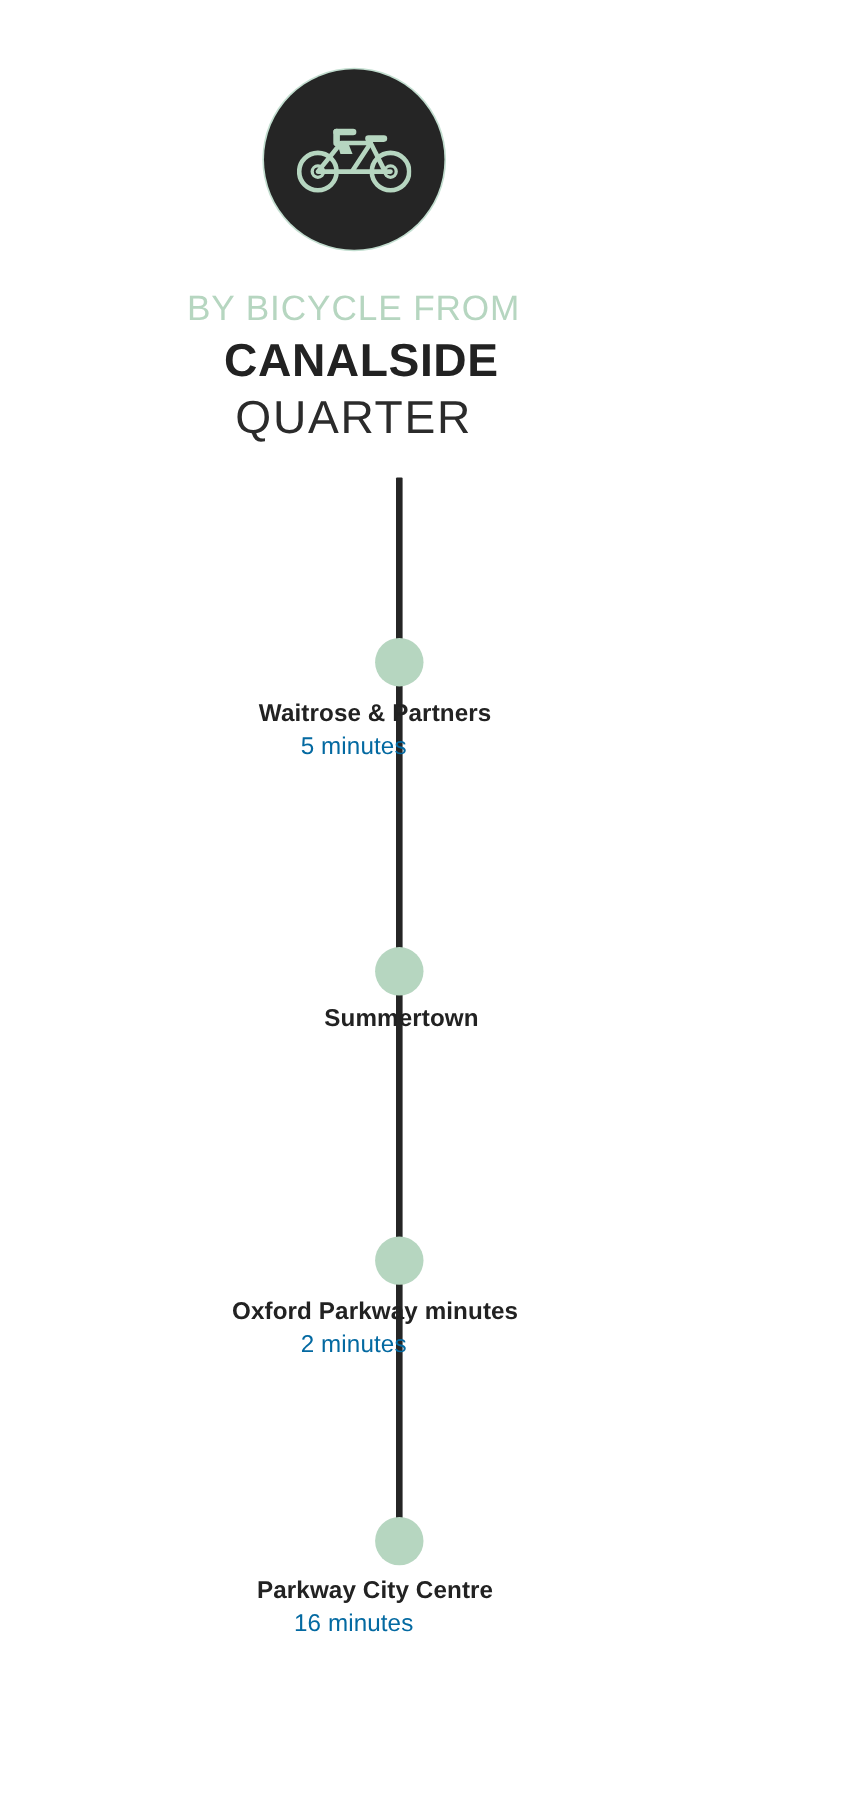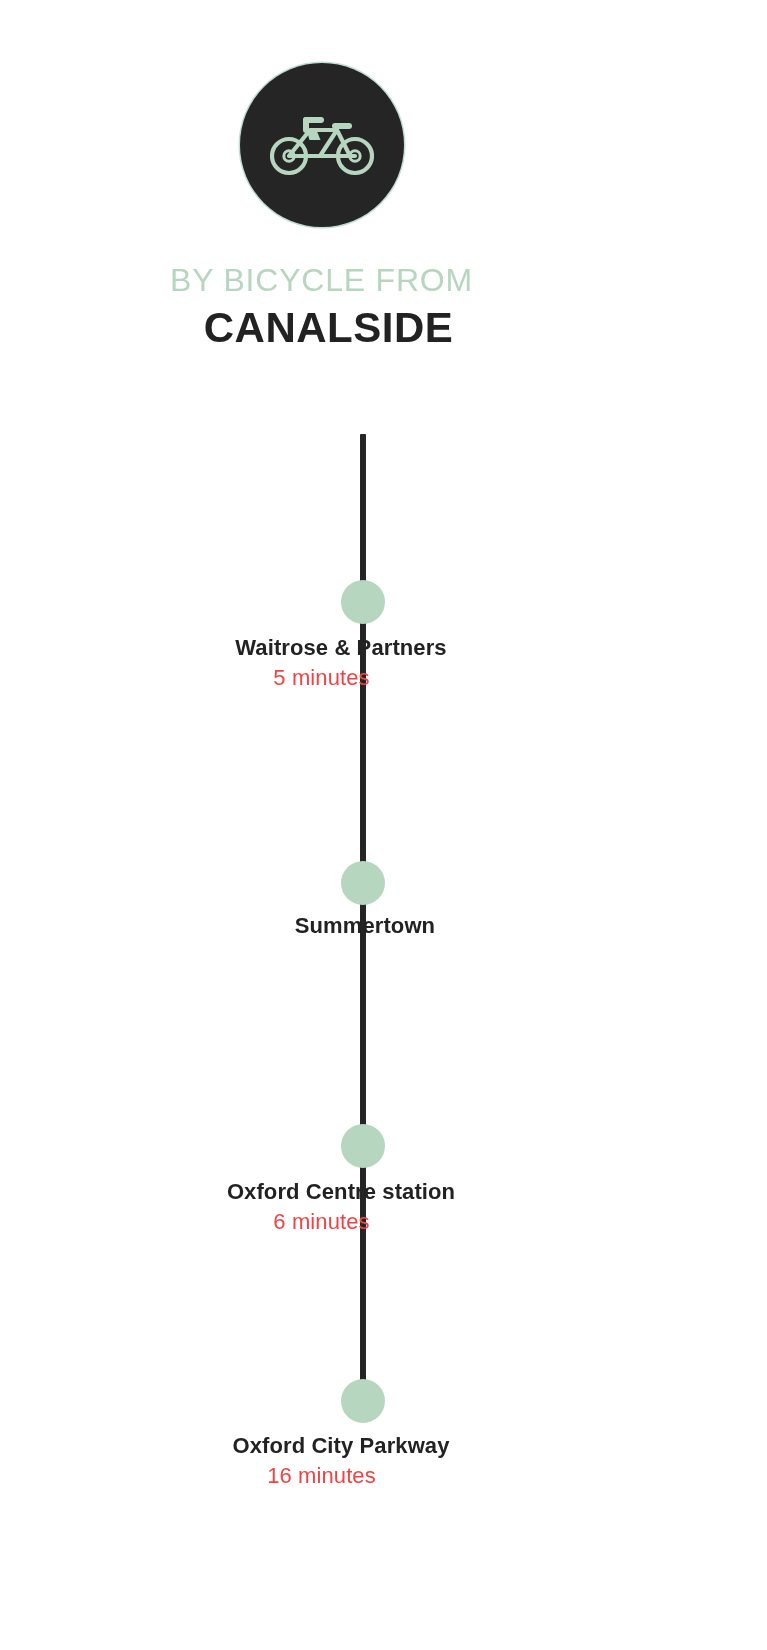--- a/index.html
+++ b/index.html
@@ -103,21 +103,21 @@
     font-weight:700;
     color:#222222;
     letter-spacing:0.1px;
     white-space:nowrap;
     padding-left:39px;
   }
   .stop-time {
     font-size:22px;
     line-height:30px;
     font-weight:400;
-    color:#ef4444;
+    color:#0369a1;
     letter-spacing:0.1px;
     white-space:nowrap;
   }
 </style>
 </head>
 <body>
 
 <div class="infographic">
 
   <div class="badge-wrap">
@@ -140,20 +140,21 @@
             <path d="M36.5 16 h10 l4 10 h-11 z"></path>
           </g>
         </svg>
       </span>
     </div>
   </div>
 
   <div class="heading-block">
     <div class="kicker">BY BICYCLE FROM</div>
     <div class="title-main">CANALSIDE</div>
+    <div class="title-sub">QUARTER</div>
   </div>
 
   <div class="route">
 
     <div class="route-line" style="top:434px;  height:168px;"></div>
     <div class="route-line" style="top:602px;  height:281px;"></div>
     <div class="route-line" style="top:883px;  height:263px;"></div>
     <div class="route-line" style="top:1146px; height:255px;"></div>
 
     <div class="stop-dot" style="top:580px;"></div>
@@ -162,24 +163,24 @@
       <div class="stop-time">5 minutes</div>
     </div>
 
     <div class="stop-dot" style="top:861px;"></div>
     <div class="stop-label" style="top:911px;margin-left:48px;">
       <div class="stop-name">Summertown</div>
     </div>
 
     <div class="stop-dot" style="top:1124px;"></div>
     <div class="stop-label" style="top:1177px;">
-      <div class="stop-name">Oxford Centre station</div>
-      <div class="stop-time">6 minutes</div>
+      <div class="stop-name">Oxford Parkway minutes</div>
+      <div class="stop-time">2 minutes</div>
     </div>
 
     <div class="stop-dot" style="top:1379px;"></div>
     <div class="stop-label" style="top:1431px;">
-      <div class="stop-name">Oxford City Parkway</div>
+      <div class="stop-name">Parkway City Centre</div>
       <div class="stop-time">16 minutes</div>
     </div>
 
   </div>
 </div>
 
 </body></html>

